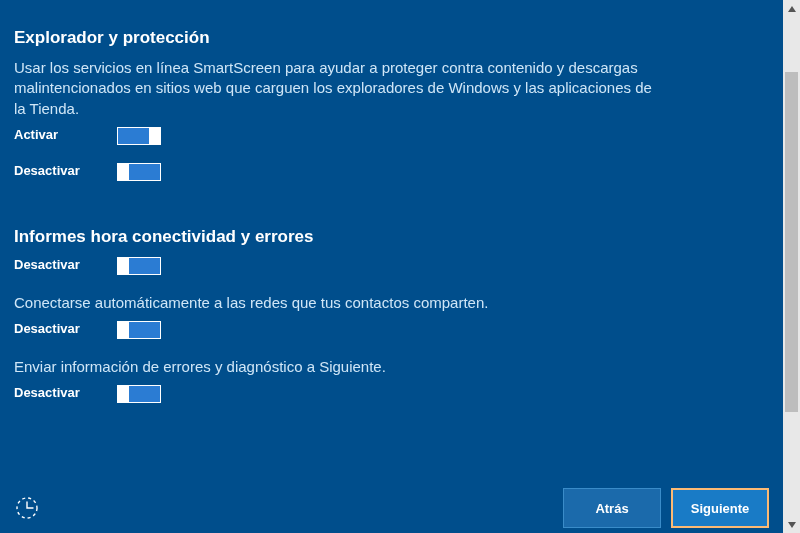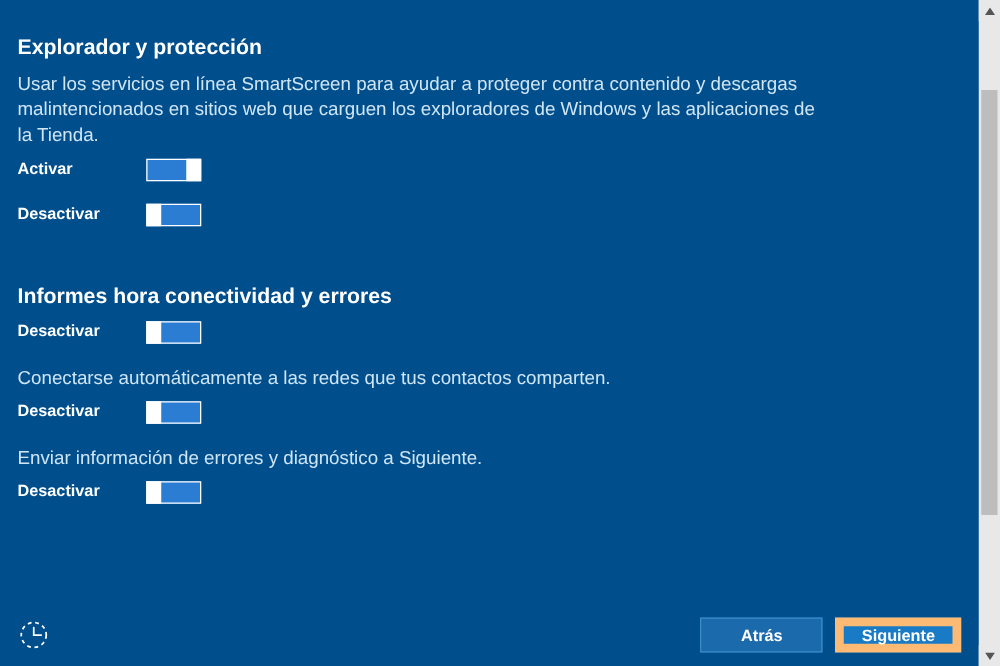--- a/index.html
+++ b/index.html
@@ -86,39 +86,39 @@
     display: flex;
     align-items: center;
     padding: 0 14px;
   }
   .ease-icon {
     width: 26px; height: 26px;
     display: flex; align-items: center; justify-content: center;
   }
   .footer-spacer { flex: 1; }
   .btn {
-    height: 28px;
+    height: 40px;
     min-width: 98px;
     padding: 0 14px;
     font-size: 13px;
     font-weight: 600;
     color: #fff;
     display: flex;
     align-items: center;
     justify-content: center;
     cursor: pointer;
     margin-left: 10px;
   }
   .btn-secondary {
     background: #1b6aab;
     border: 1px solid #3a8cc9;
   }
   .btn-primary {
     background: #197bc6;
-    border: 7px solid #fdba74;
+    border: 2px solid #fdba74;
   }
 </style>
 </head>
 <body>
 
 <div class="content">
 
   <div class="section-heading">Explorador y protección</div>
 
   <div class="desc">Usar los servicios en línea SmartScreen para ayudar a proteger contra contenido y descargas malintencionados en sitios web que carguen los exploradores de Windows y las aplicaciones de la Tienda.</div>

